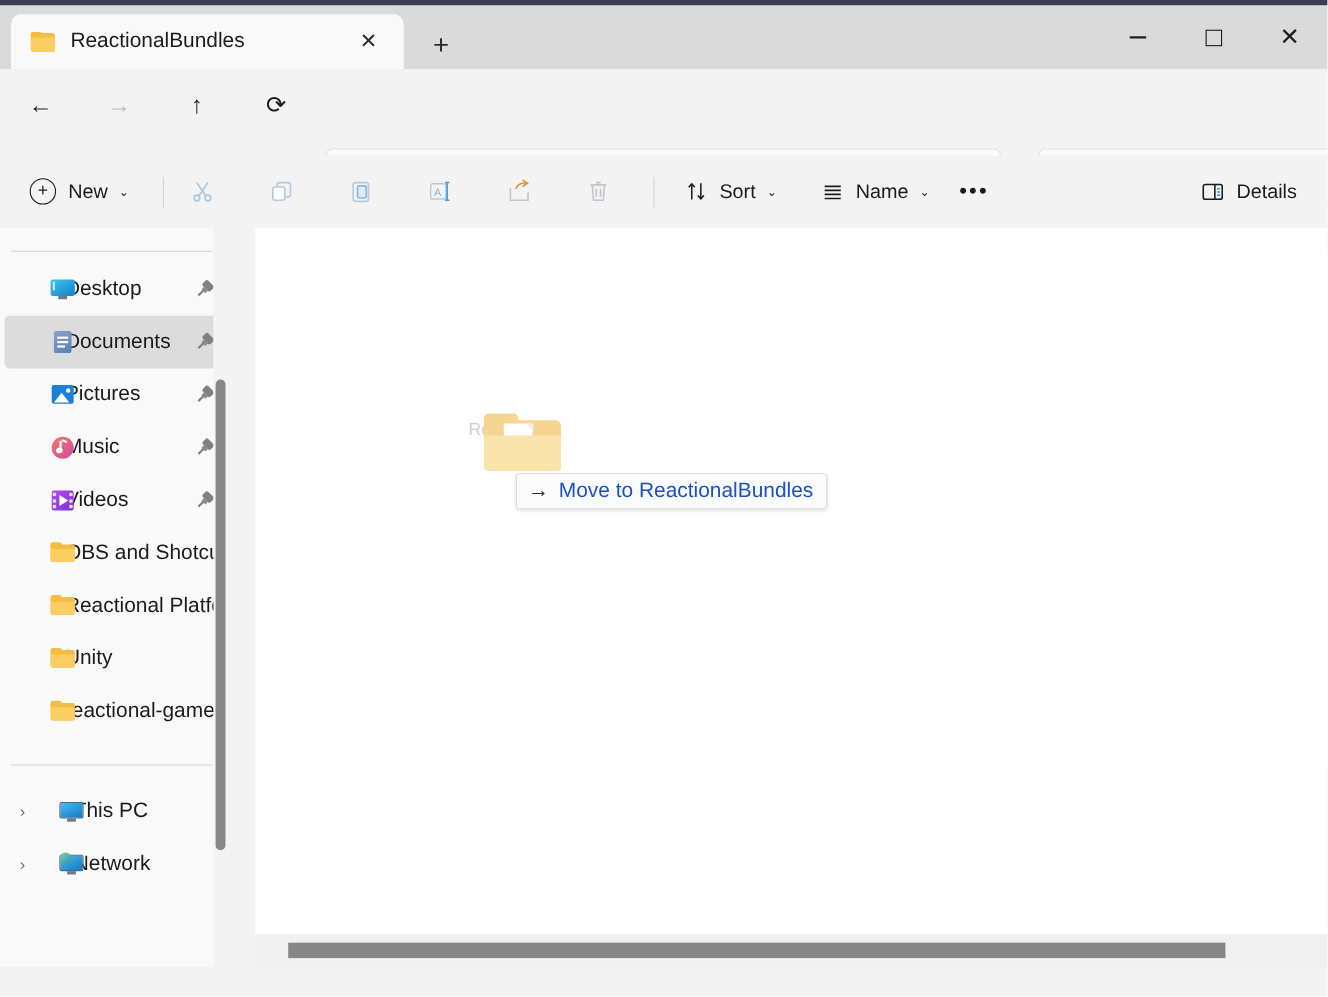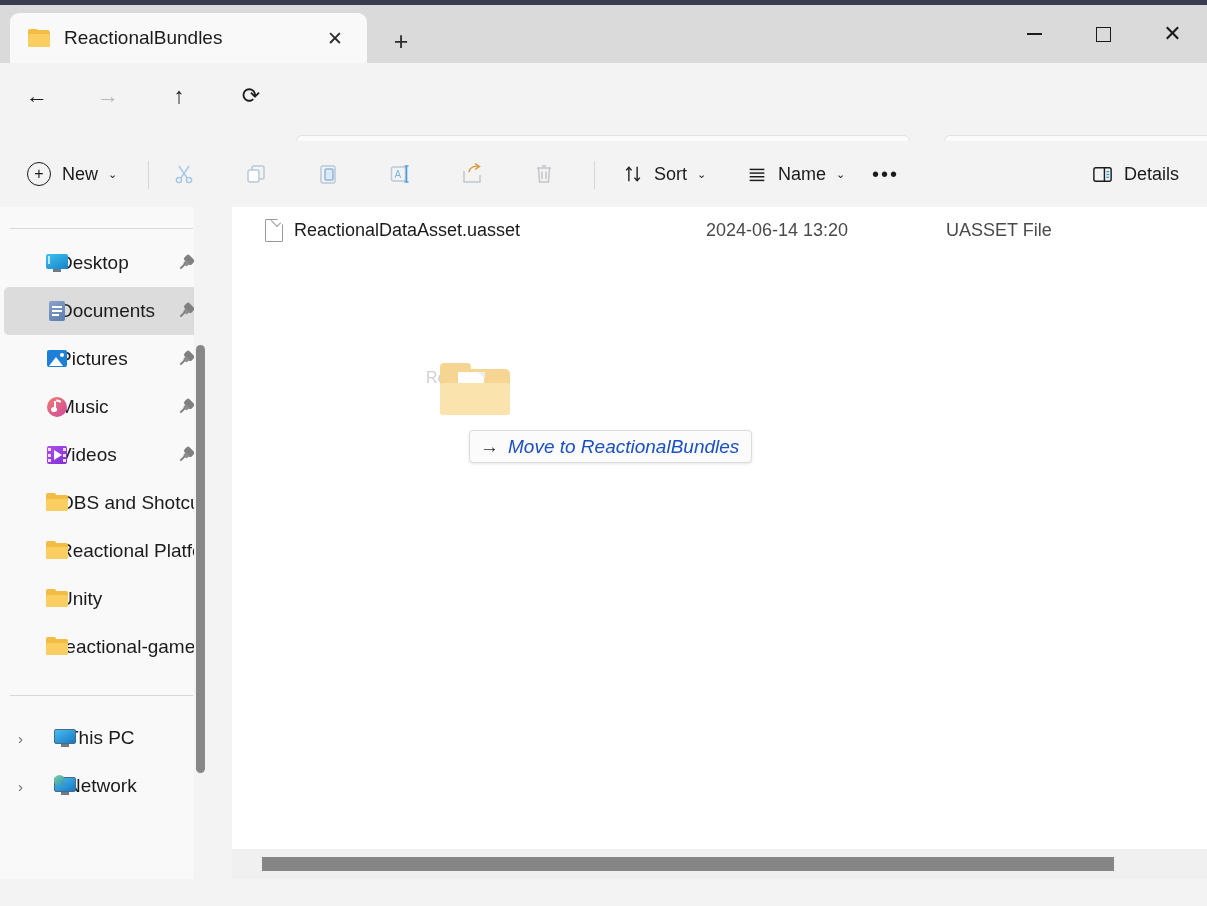--- a/index.html
+++ b/index.html
@@ -312,21 +312,21 @@
     position: absolute; left: 469px; top: 430px;
     height: 33px;
     background: #fbfbfb;
     border: 1px solid #dcdcdc;
     border-radius: 4px;
     display: flex; align-items: center;
     padding: 0 12px 0 10px;
     box-shadow: 0 1px 3px rgba(0,0,0,0.10);
   }
   .drop-tooltip .arrow { font-size: 19px; color: #2b2b2b; margin-right: 9px; line-height: 1; }
-  .drop-tooltip .txt { font-size: 19px; color: #1b4fc4; white-space: nowrap; font-style: italic; }
+  .drop-tooltip .txt { font-size: 19px; color: #1b4fc4; white-space: nowrap; }
 
   
   .hscroll {
     position: absolute; left: 232px; top: 849px;
     width: 975px; height: 30px;
     background: #f0f0f0;
   }
   .hscroll-thumb {
     position: absolute; left: 30px; top: 8px;
     width: 852px; height: 14px;
@@ -649,33 +649,22 @@
     </div>
 
     <div class="sb-scroll-track">
       <div class="sb-scroll-thumb" style="top:138px; height:428px"></div>
     </div>
   </div>
 
   <div class="content">
 
 
-    <div class="filerow">
-      <span class="file-icon">
-        <span class="pg"></span>
-          <span class="foldline"></span>
-          <span class="fold"></span>
-      </span>
-      <span class="cell" style="left:62px">ReactionalDataAsset.uasset</span>
-      <span class="cell muted" style="left:474px">2024-06-14 13:20</span>
-      <span class="cell muted" style="left:714px">UASSET File</span>
-      <span class="cell muted" style="left:914px"></span>
-    </div>
-
-    <div class="drag-ghost" style="left:208px; top:156px">
+
+    <div class="drag-ghost" style="left:208px; top:169px">
       <span class="ghost-folder">
         <span class="gback"></span><span class="glip"></span>
         <span class="gpaper"></span><span class="gpaper-fold"></span><span class="gfront"></span>
       </span>
       <div class="ghost-label">Reacti</div>
     </div>
 
     <div class="drop-tooltip" style="left:237px; top:223px">
       <span class="arrow">→</span>
       <span class="txt">Move to ReactionalBundles</span>

